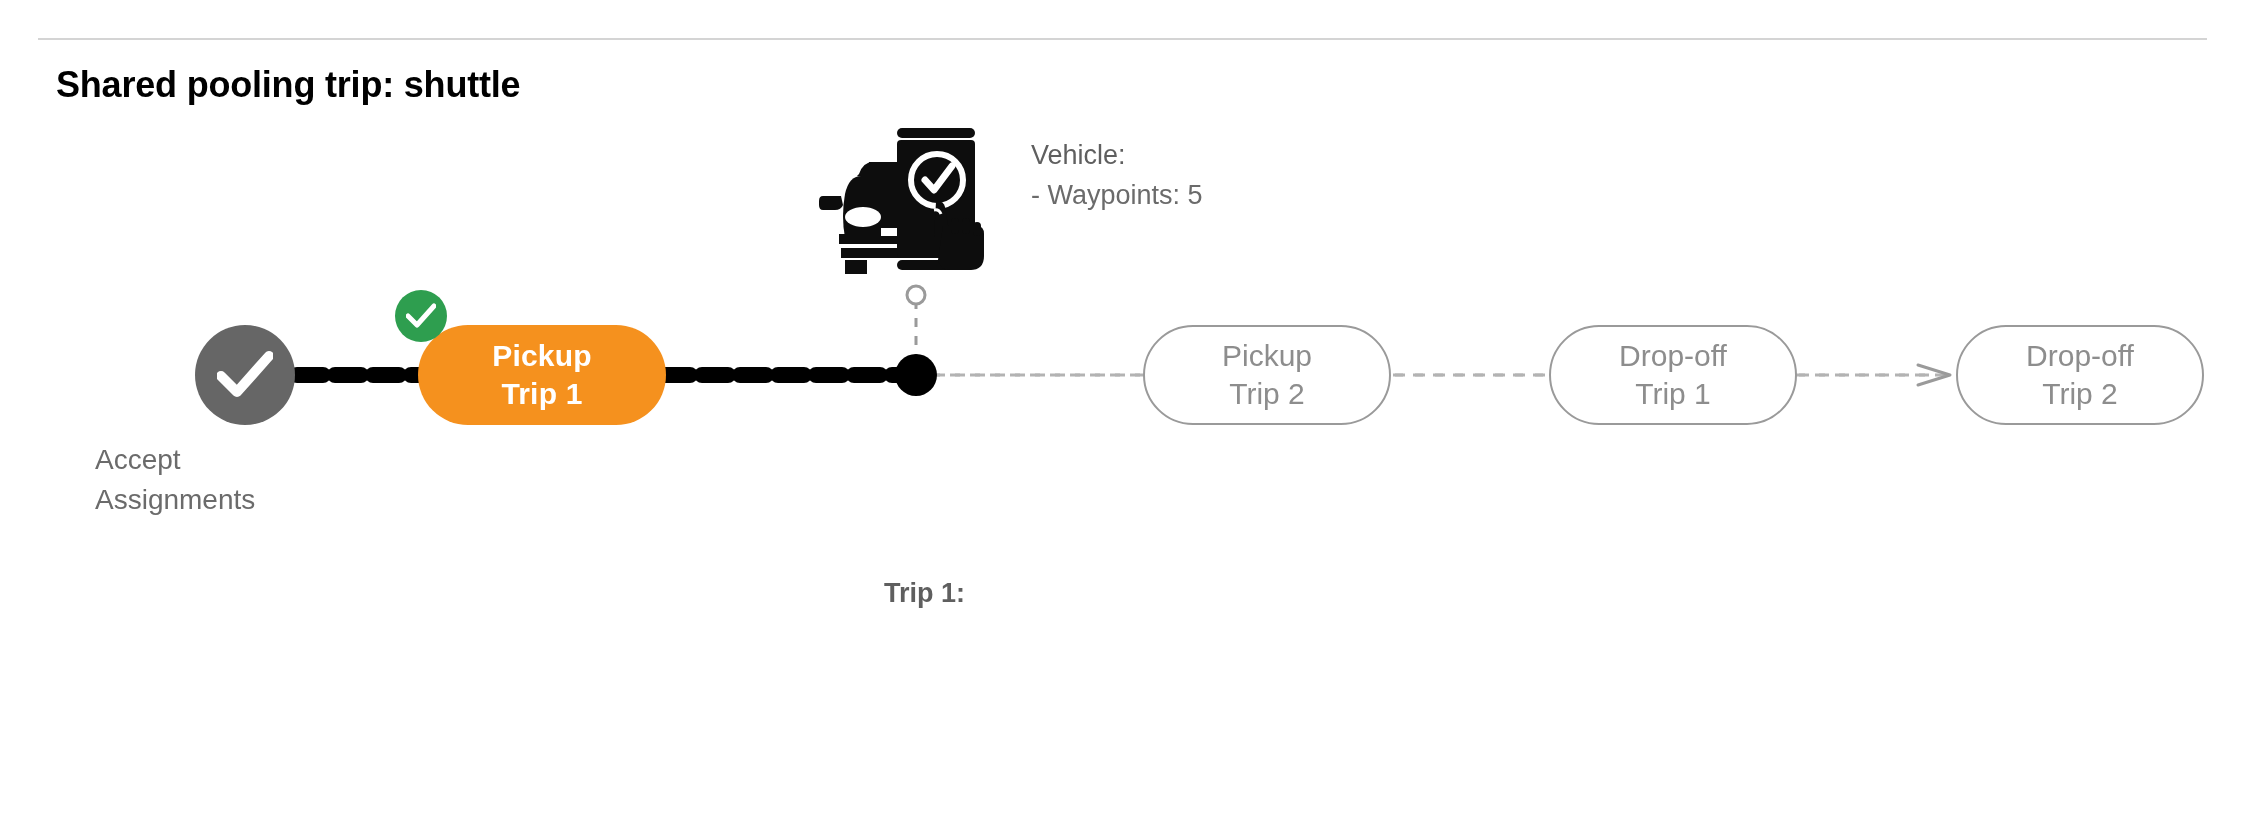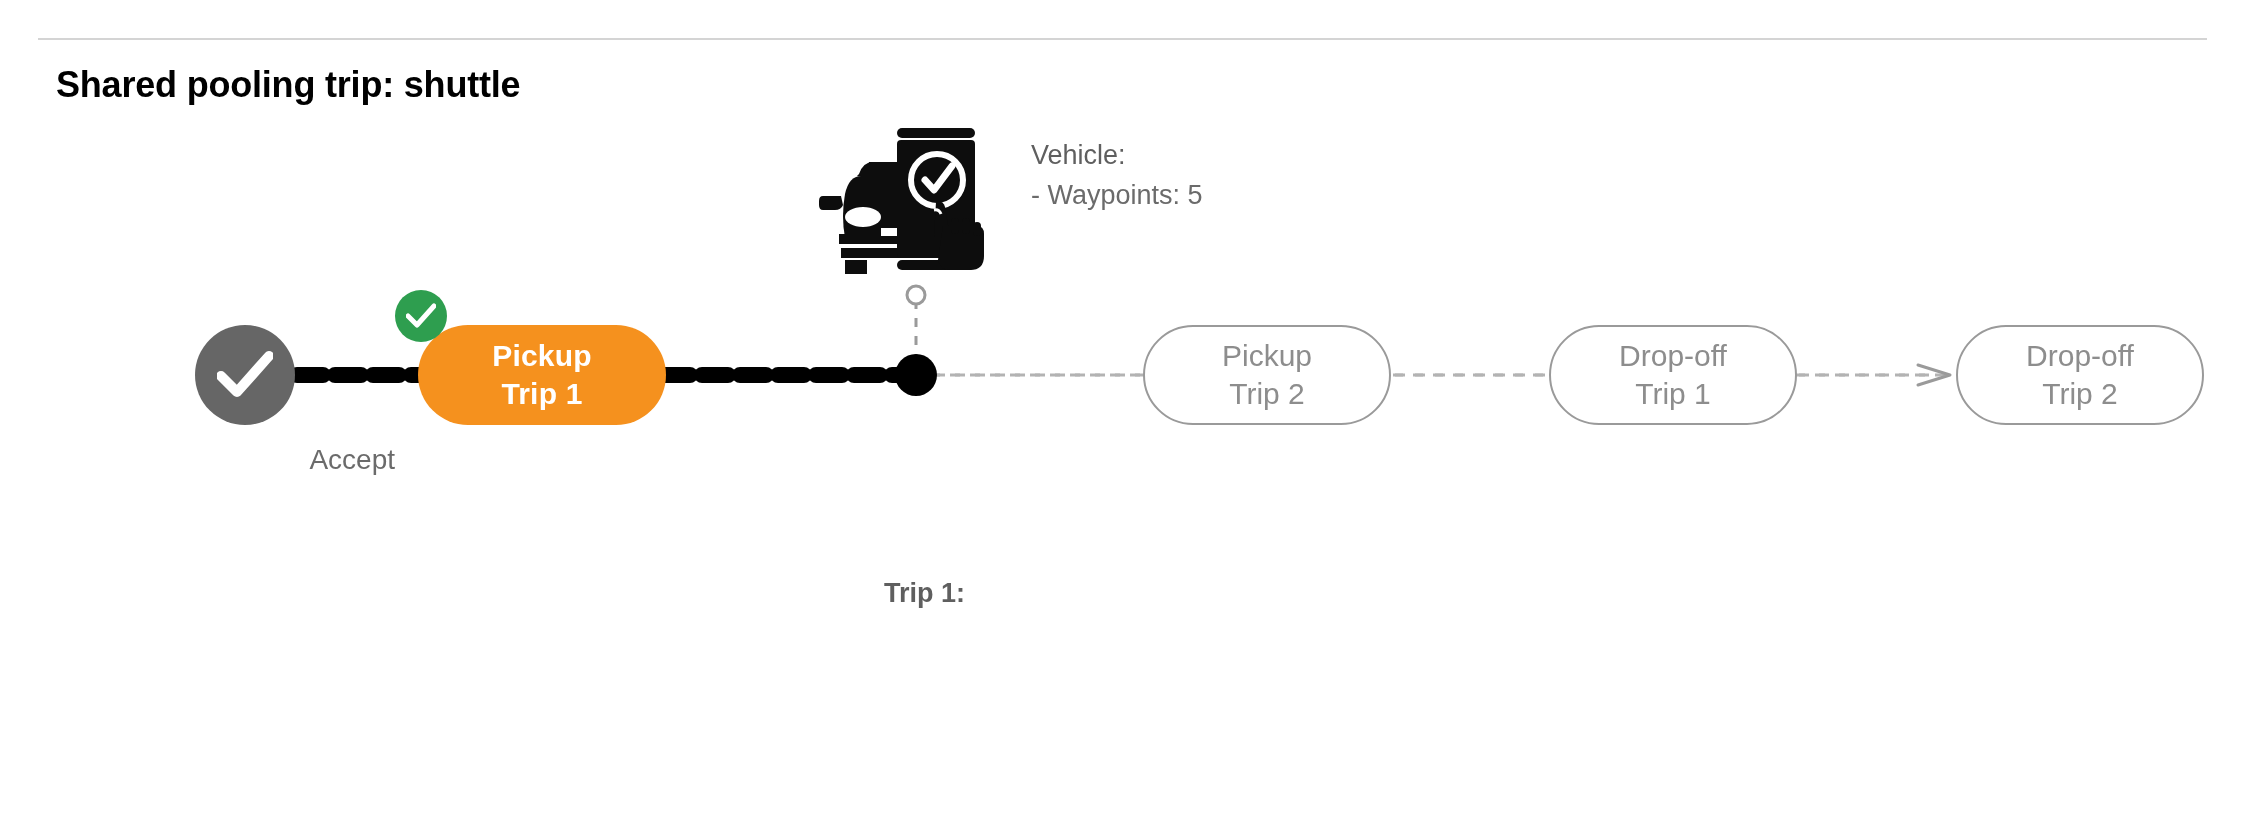--- a/index.html
+++ b/index.html
@@ -71,21 +71,21 @@
     left: 22px;
     top: 24px;
     width: 56px;
     height: 52px;
   }
   #accept-label {
     position: absolute;
     left: 95px;
     top: 440px;
     width: 300px;
-    text-align: right;
+    text-align: left;
     font-size: 28px;
     line-height: 40px;
     color: #6b6b6b;
   }
 
   
   #pickup1-node {
     position: absolute;
     left: 418px;
     top: 325px;
@@ -205,20 +205,21 @@
   </svg>
 
   <div id="accept-node">
     <div id="accept-circle"></div>
     <svg id="accept-check" viewBox="0 0 56 52" xmlns="http://www.w3.org/2000/svg">
       <polyline points="4,27 20,43 52,7" fill="none" stroke="#ffffff" stroke-width="10" stroke-linecap="round" stroke-linejoin="round"></polyline>
     </svg>
   </div>
   <div id="accept-label">
     <div>Accept</div>
+    <div>Assignments</div>
   </div>
 
   <div id="pickup1-node">
     <div class="line">Pickup</div>
     <div class="line">Trip 1</div>
   </div>
   <div id="pickup1-badge">
     <svg width="30" height="26" viewBox="0 0 30 26" xmlns="http://www.w3.org/2000/svg">
       <polyline points="2,13 11,22 28,3" fill="none" stroke="#ffffff" stroke-width="5" stroke-linecap="round" stroke-linejoin="round"></polyline>
     </svg>

